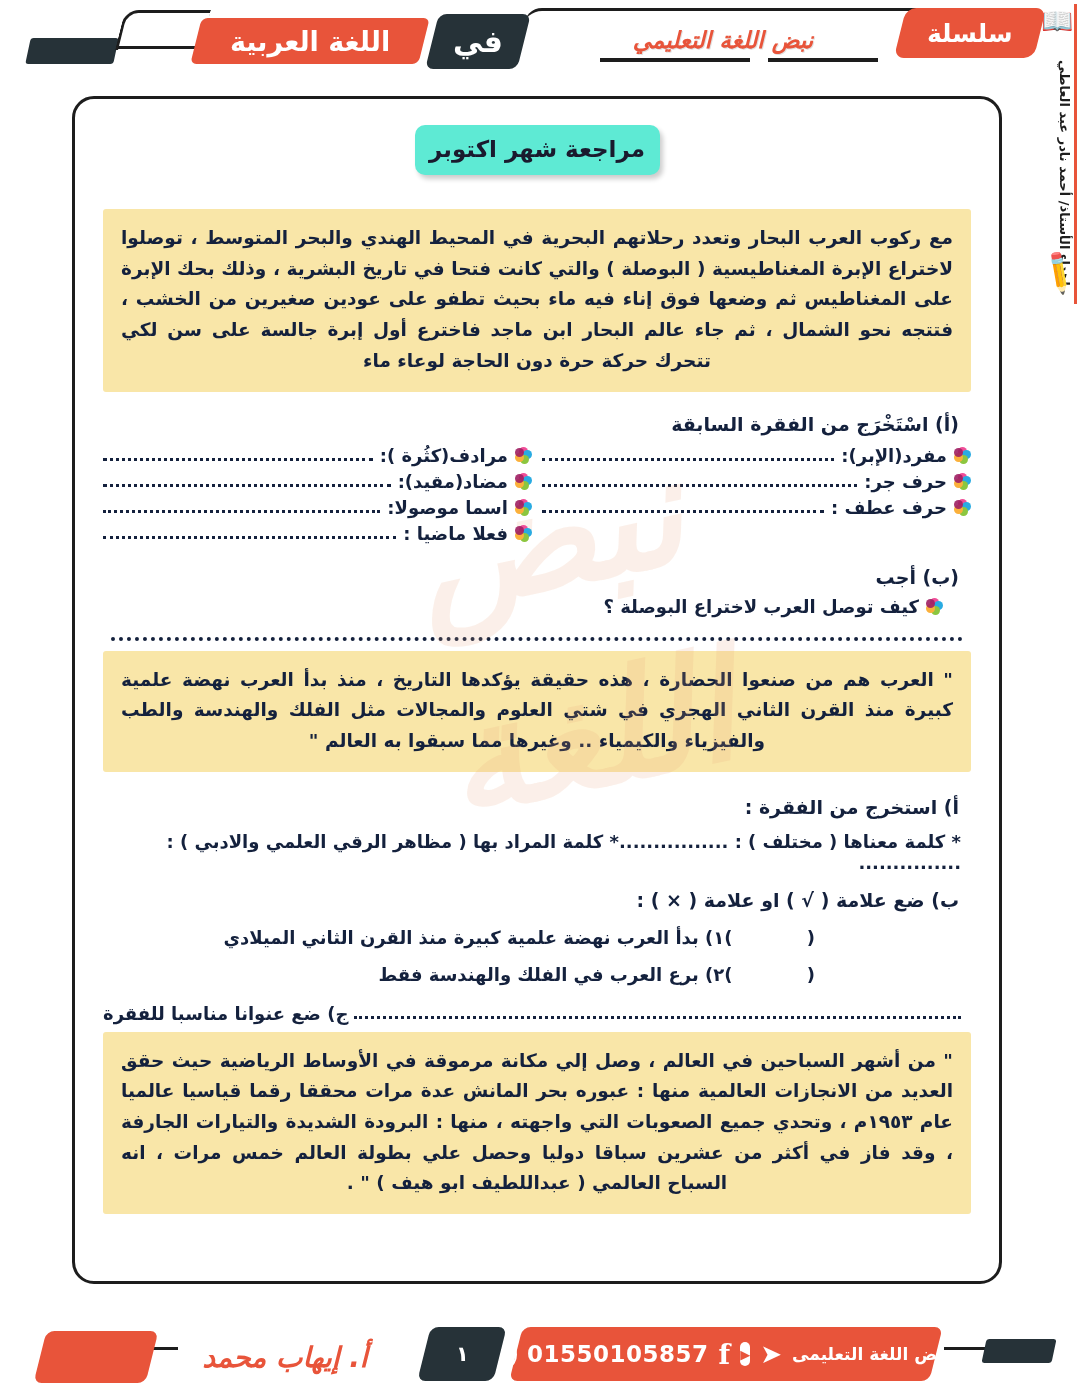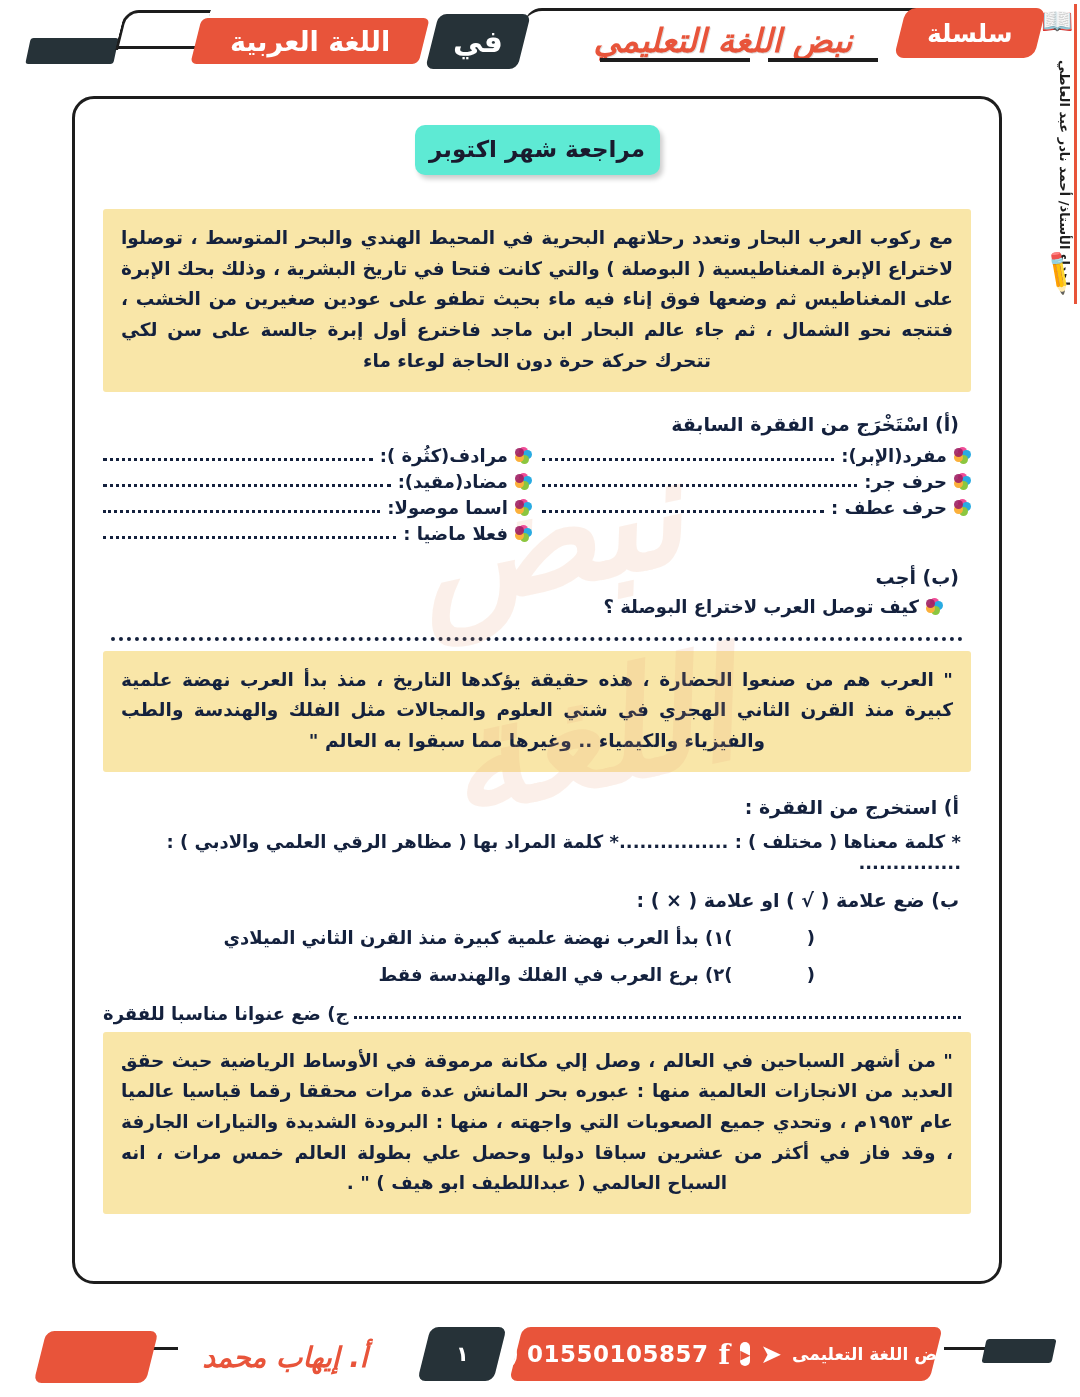--- a/index.html
+++ b/index.html
@@ -86,21 +86,21 @@
   }
 
   .brand-title {
     position: absolute;
     top: 10px; left: 548px;
     width: 350px; height: 60px;
     display: flex; align-items: center; justify-content: center;
   }
   .brand-title span {
     color: #e8543a;
-    font-size: 33px;
+    font-size: 23px;
     font-weight: bold;
     font-style: italic;
     white-space: nowrap;
     text-shadow: 1px 1px 0 rgba(0,0,0,.12);
   }
   .brand-underline {
     position: absolute;
     top: 58px; left: 600px;
     width: 150px; height: 4px;
     background: #1d1d1d;

